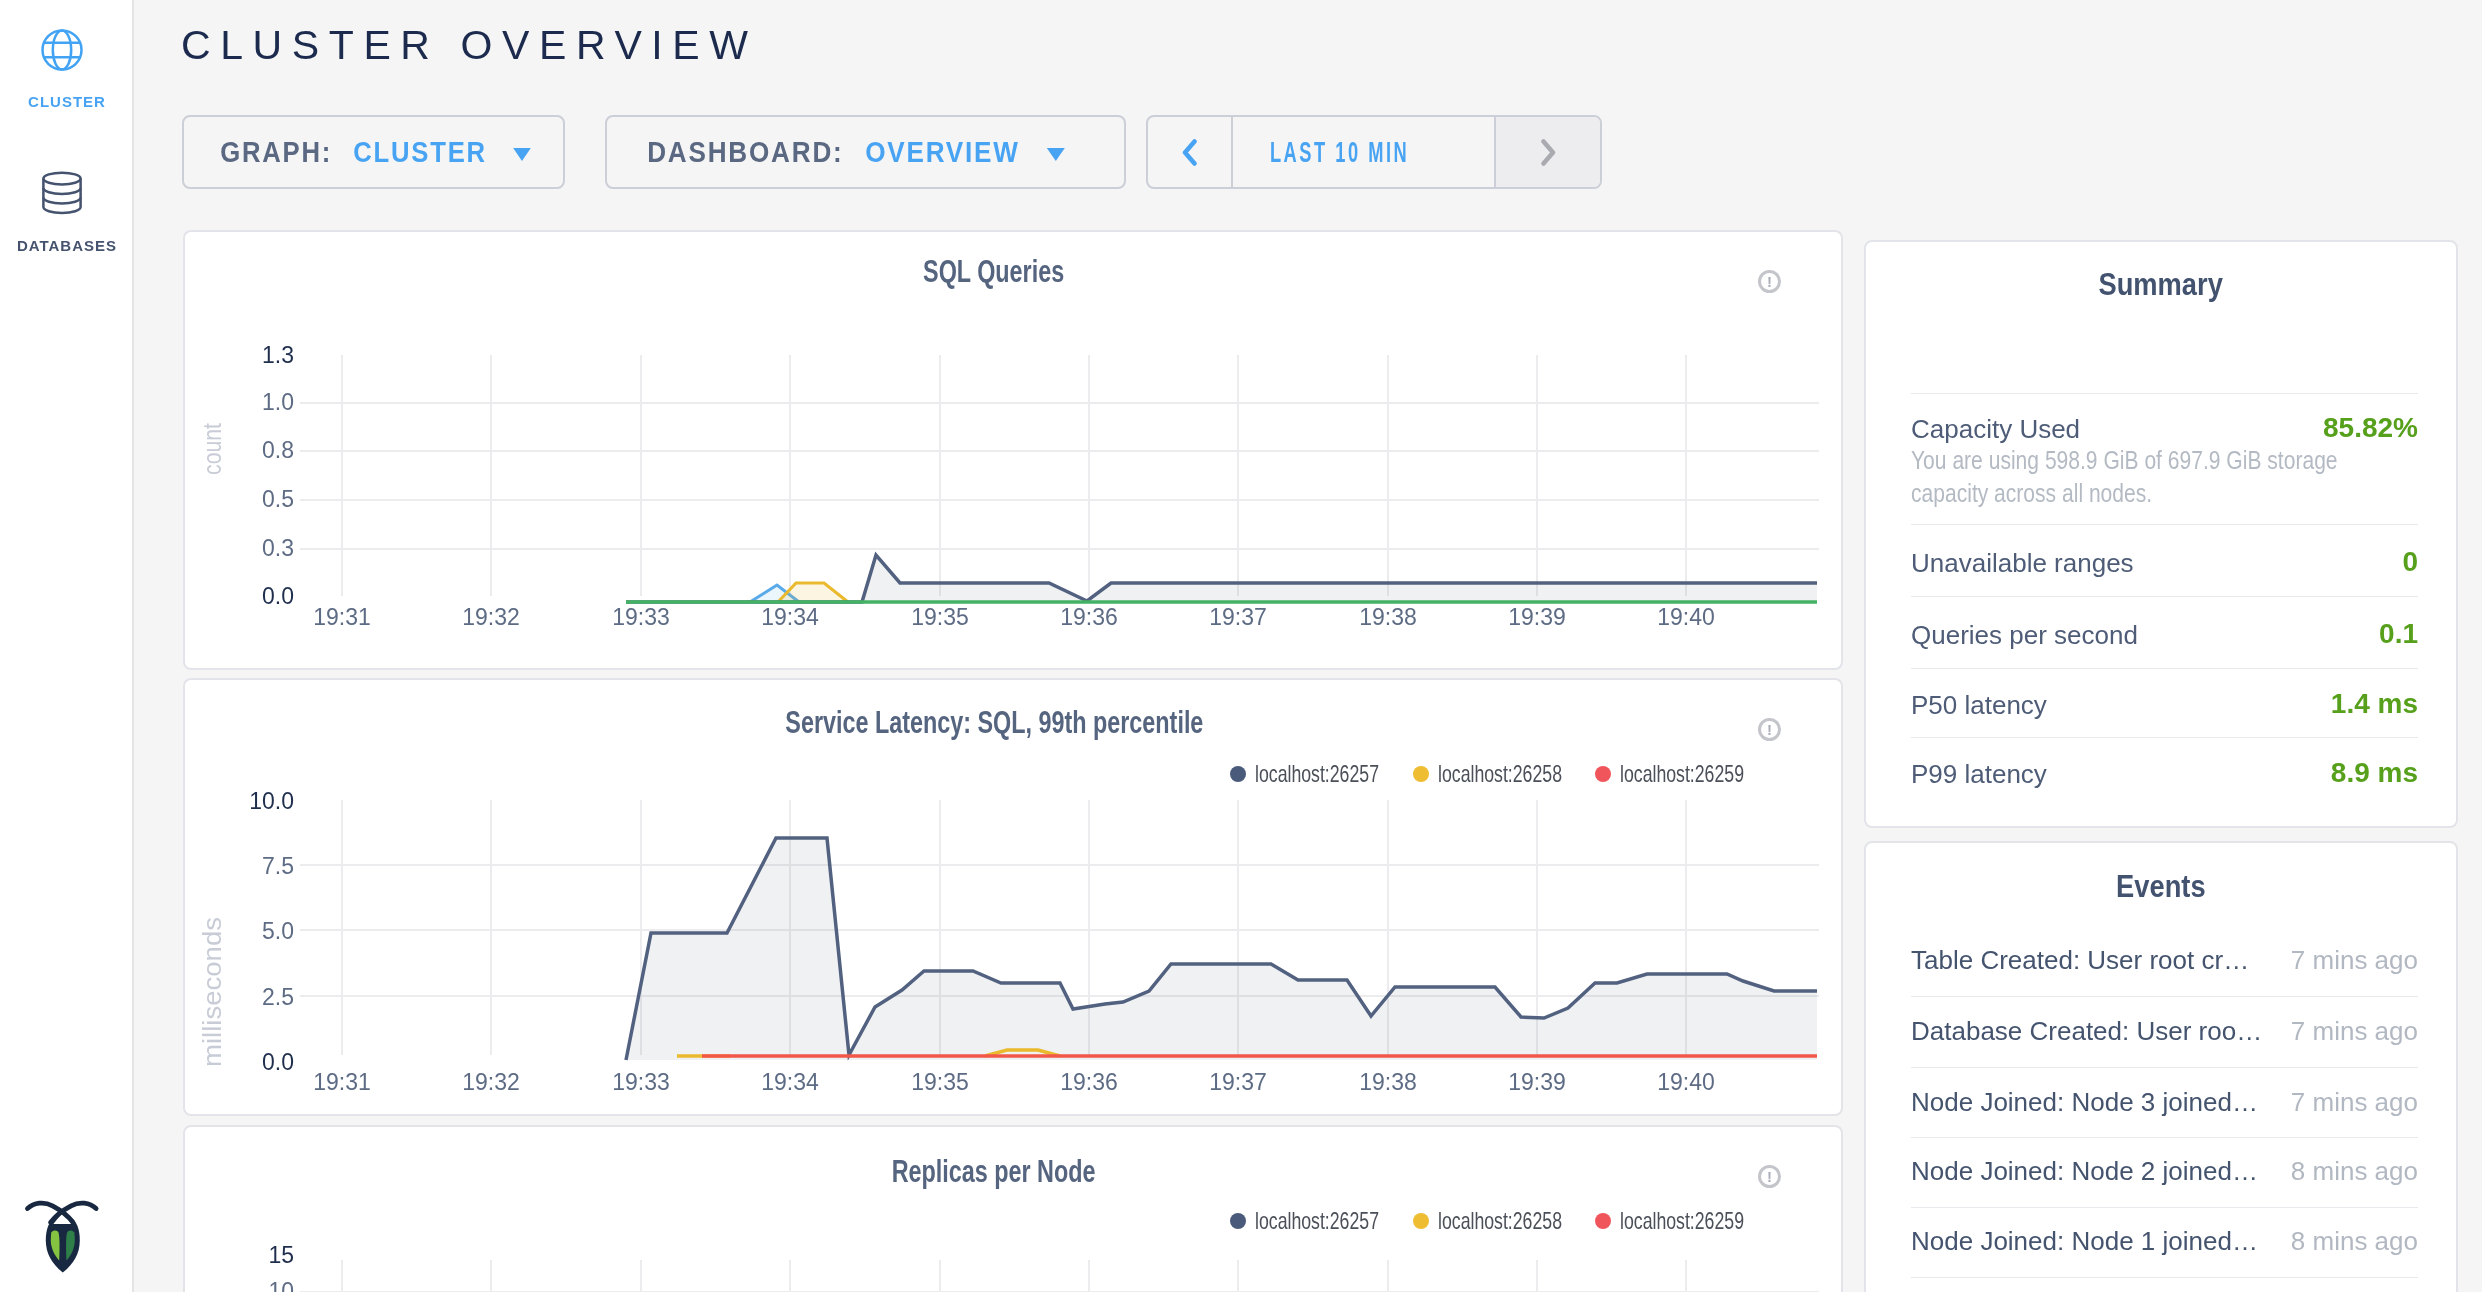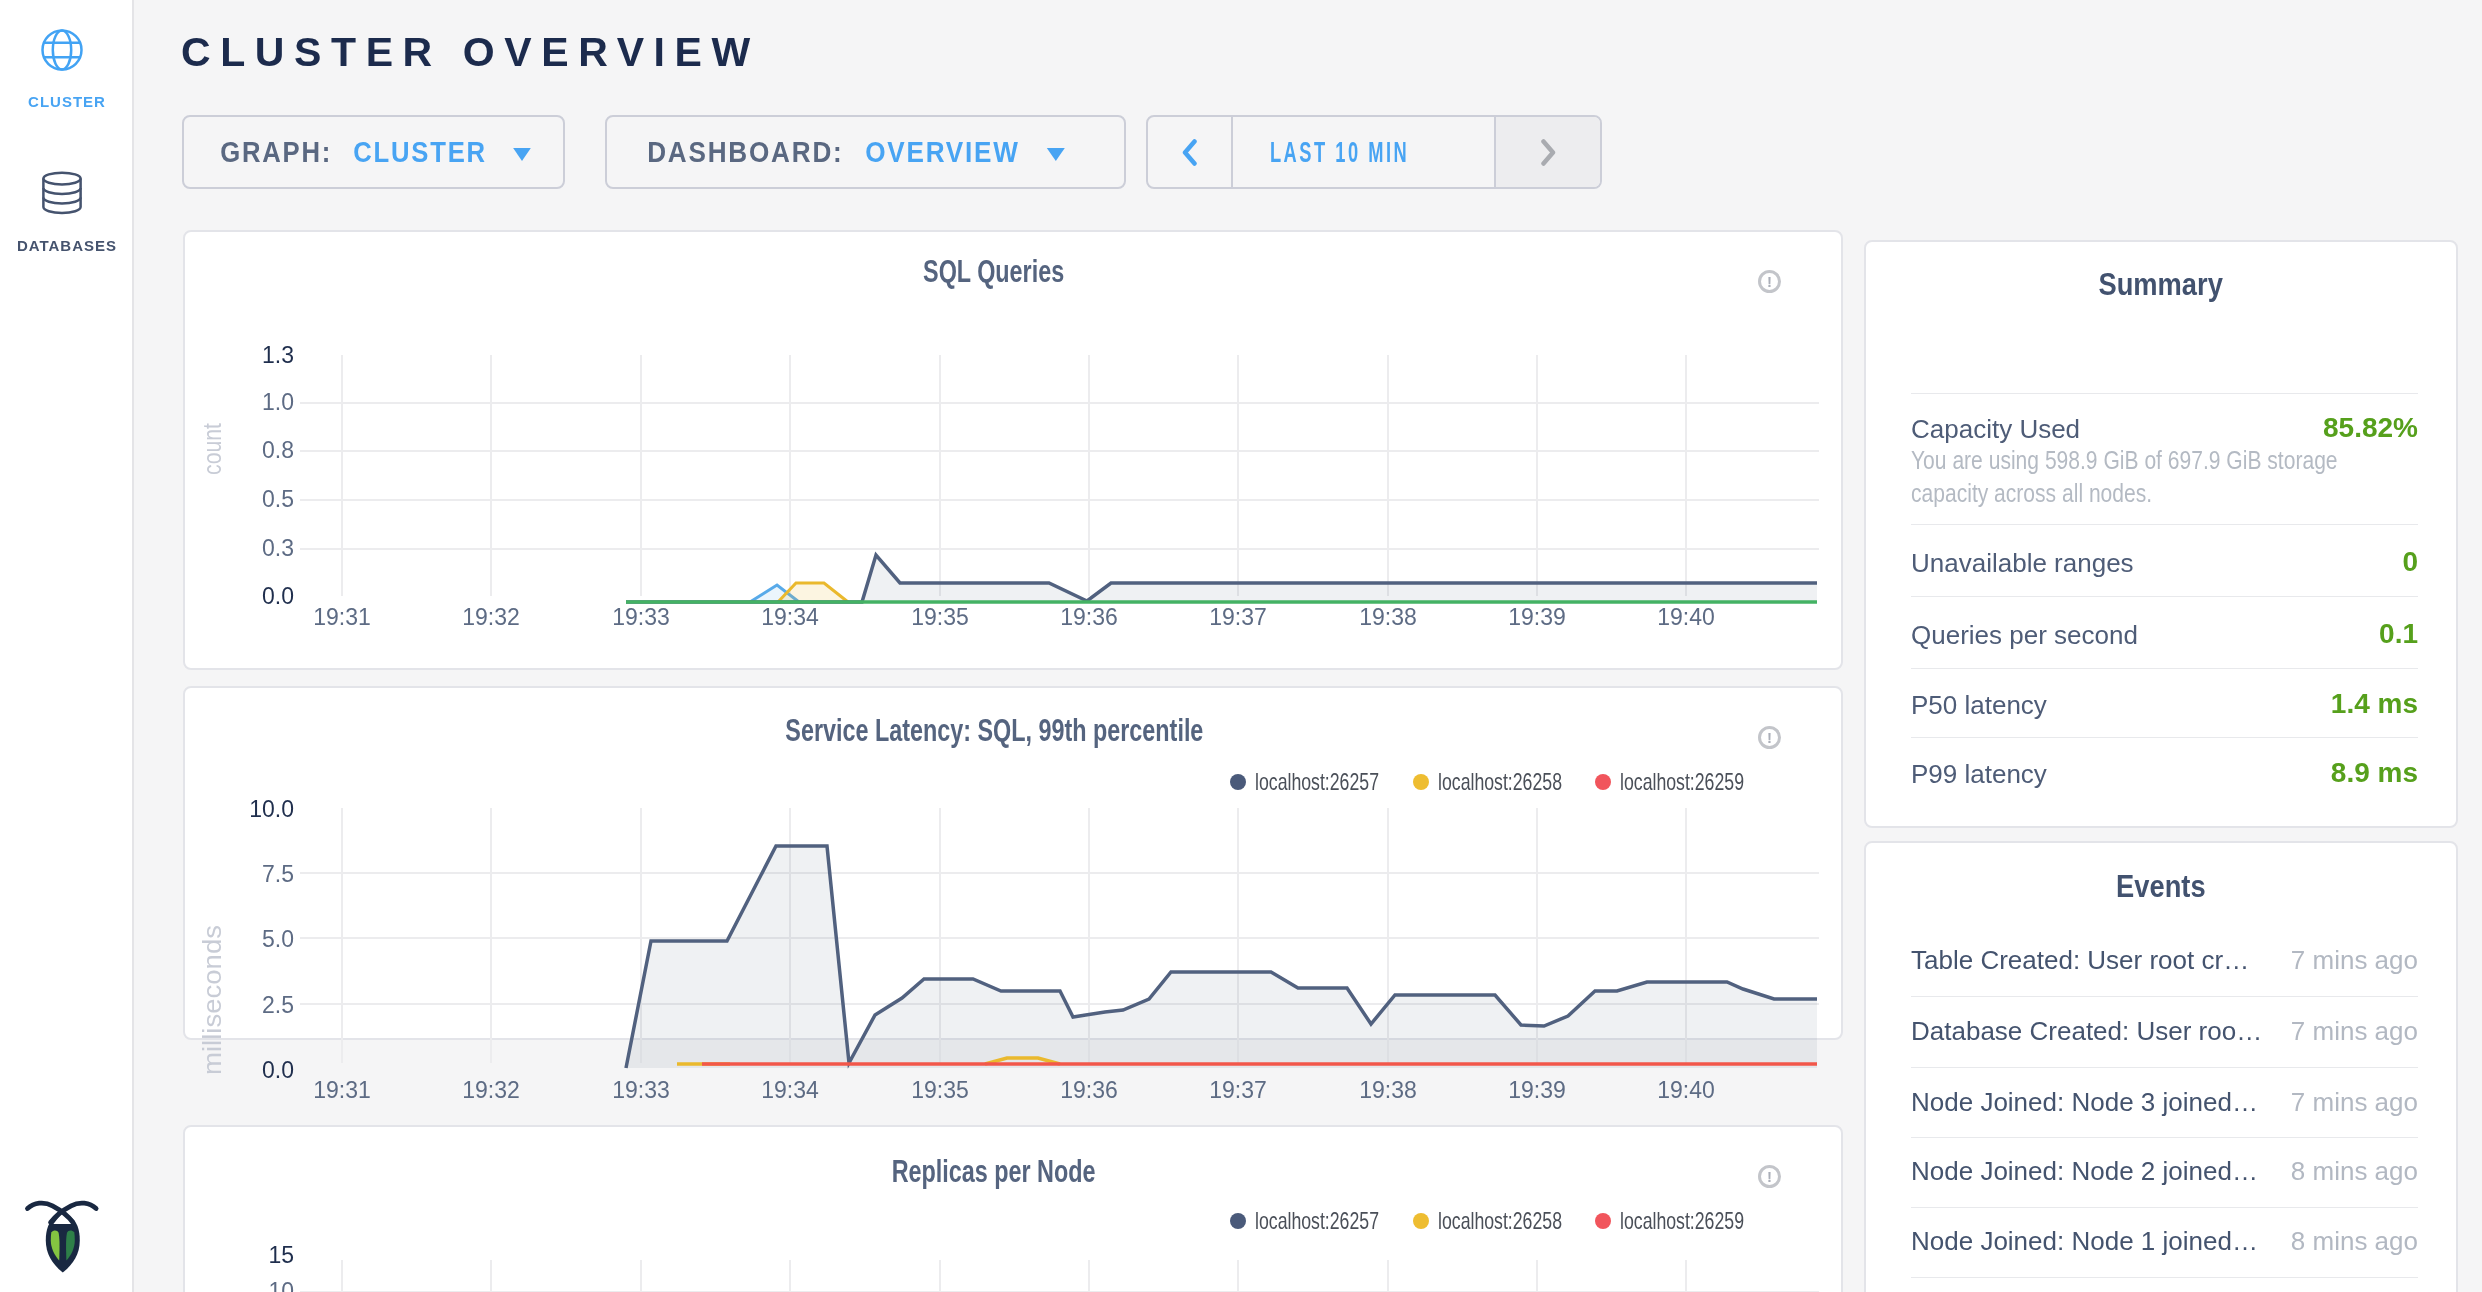--- a/index.html
+++ b/index.html
@@ -3,21 +3,21 @@
 <meta charset="utf-8">
 <style>
 * { margin:0; padding:0; box-sizing:border-box; }
 html,body { width:2482px; height:1292px; overflow:hidden; }
 body { font-family:"Liberation Sans", sans-serif; background:#f5f5f6; position:relative; }
 .abs { position:absolute; }
 
 #sidebar { position:absolute; left:0; top:0; width:134px; height:1292px; background:#ffffff; border-right:2px solid #e4e4e7; }
 .navlabel { position:absolute; width:134px; text-align:center; font-weight:bold; font-size:15px; letter-spacing:1px; }
 
-#pagetitle { position:absolute; left:181px; top:29px; font-size:41px; font-weight:bold; color:#1c2b4d; letter-spacing:9.6px; }
+#pagetitle { position:absolute; left:181px; top:22px; font-size:41px; font-weight:normal; color:#1c2b4d; letter-spacing:9.6px; }
 .ctrl { position:absolute; top:115px; height:74px; border:2px solid #ccced8; border-radius:8px; display:flex; align-items:center; justify-content:center; font-weight:bold; font-size:29px; color:#5a6881; }
 .cinner { display:flex; align-items:center; letter-spacing:2px; }
 .blue { color:#48a4f3; }
 .caret { display:inline-block; width:0; height:0; border-left:10px solid transparent; border-right:10px solid transparent; border-top:13px solid #48a4f3; margin-left:30px; margin-top:4px; }
 
 .card { position:absolute; background:#ffffff; border:2px solid #e3e4e9; border-radius:8px; }
 .ctitle { position:absolute; width:1600px; text-align:center; font-size:32px; font-weight:bold; color:#55647f;padding-left:18px; }
 .ctitle span { display:inline-block; transform:scaleX(0.73); }
 .ptitle { position:absolute; width:100%; text-align:center; font-size:31px; font-weight:bold; color:#42526f; }
 .ptitle span { display:inline-block; transform:scaleX(0.88); }
@@ -132,21 +132,21 @@
     <path d="M565,370 L592,353 L614,370 Z" fill="rgba(88,170,232,0.12)"></path>
     <path d="M565,370 L592,353 L614,370" fill="none" stroke="#58aae9" stroke-width="3"></path>
     <path d="M593,370 L611,351 L639,351 L663,370 Z" fill="rgba(236,185,46,0.14)"></path>
     <path d="M593,370 L611,351 L639,351 L663,370" fill="none" stroke="#eab92d" stroke-width="3"></path>
     <path d="M441,370 L677,370 L691,323 L715,351 L864,351 L902,369 L926,351 L1632,351 L1632,370 Z" fill="rgba(81,97,124,0.09)"></path>
     <path d="M441,370 L677,370 L691,323 L715,351 L864,351 L902,369 L926,351 L1632,351" fill="none" stroke="#51617f" stroke-width="3.5"></path>
     <path d="M441,370 L1632,370" fill="none" stroke="#44b264" stroke-width="3.5"></path>
   </svg>
 </div>
 
-<div class="card" style="left:183px; top:678px; width:1660px; height:354px;margin-top:8px;">
+<div class="card" style="left:183px; top:678px; width:1660px; height:438px;">
   <div class="ctitle" style="top:24px;"><span>Service Latency: SQL, 99th percentile</span></div>
   <div class="info" style="left:1573px; top:38px;">!</div>
   <svg class="abs" style="left:0;top:0;" width="1656" height="434" viewBox="0 0 1656 434">
     <g stroke="#ececee" stroke-width="2">
       <line x1="115" y1="185" x2="1634" y2="185"></line>
       <line x1="115" y1="250" x2="1634" y2="250"></line>
       <line x1="115" y1="316" x2="1634" y2="316"></line>
     </g>
     <g stroke="#ececee" stroke-width="2">
       <line x1="157" y1="120" x2="157" y2="375"></line>

